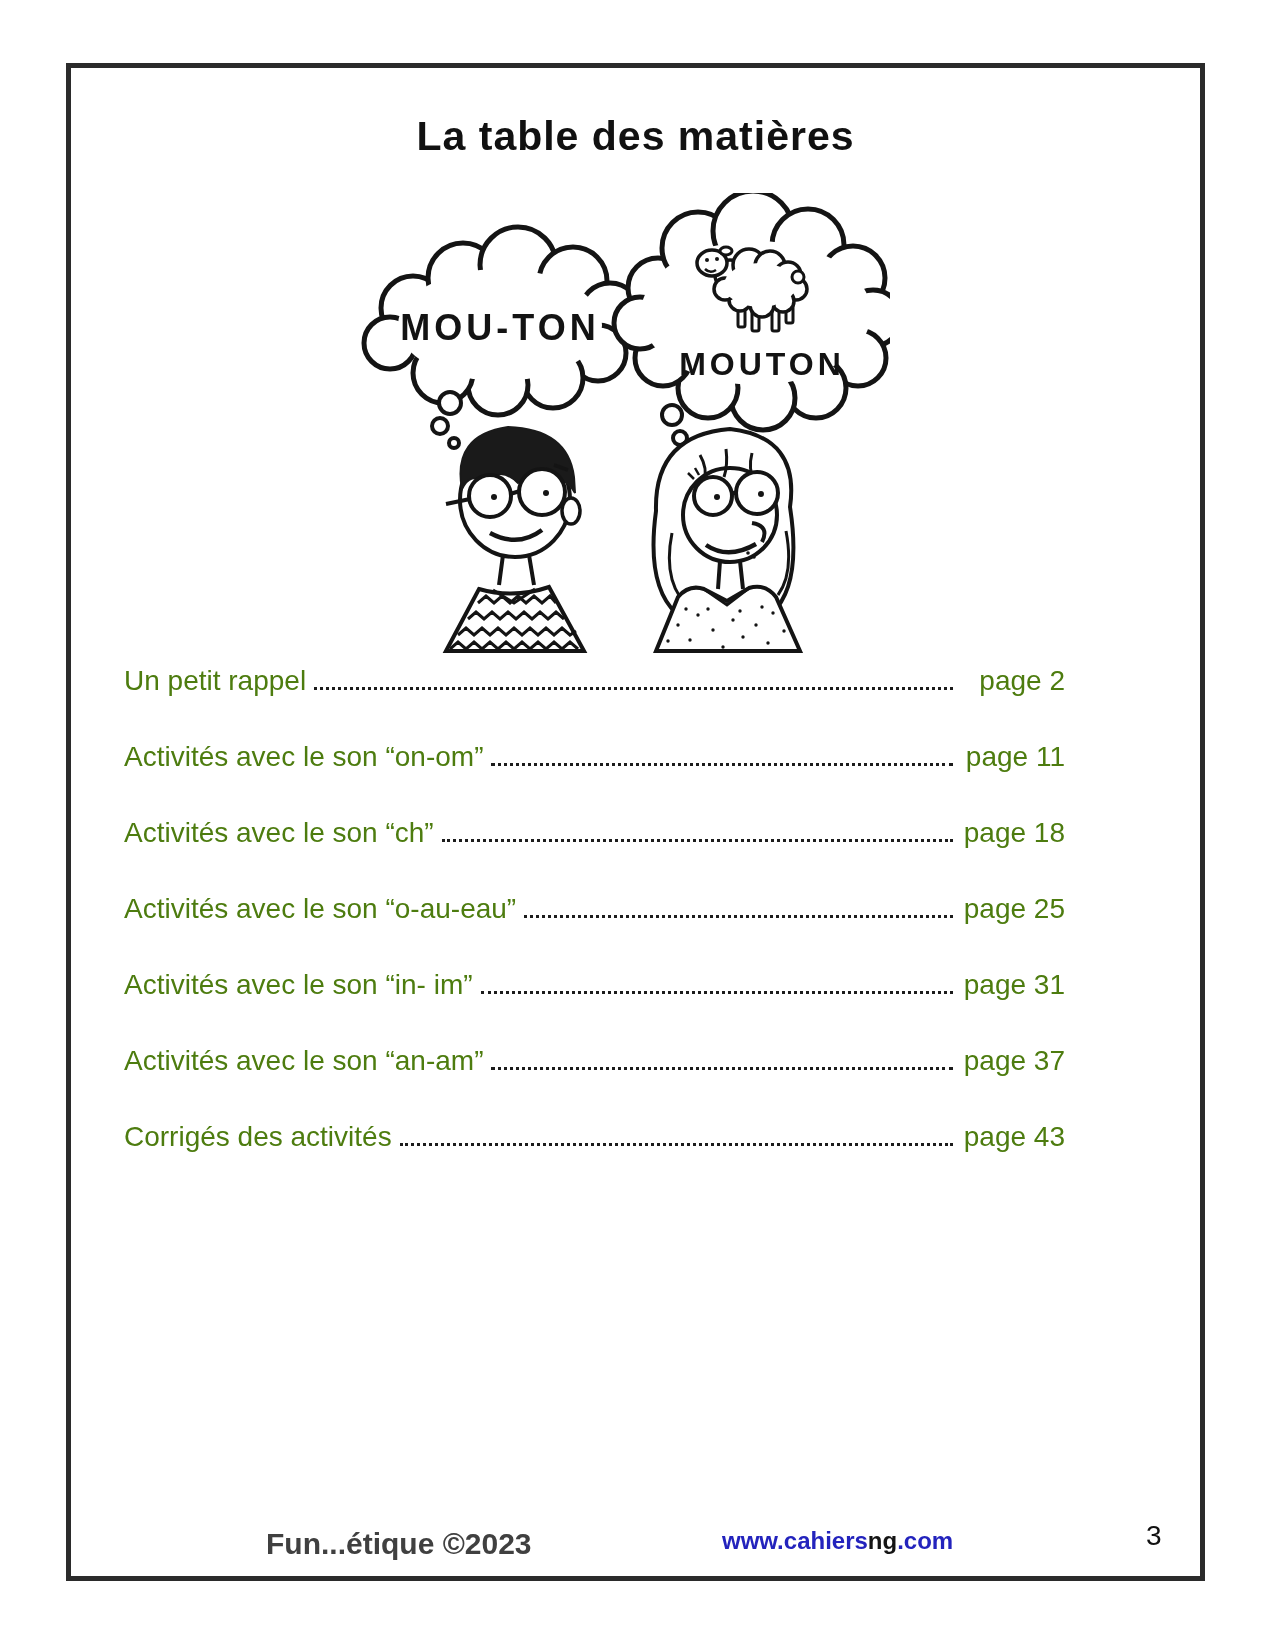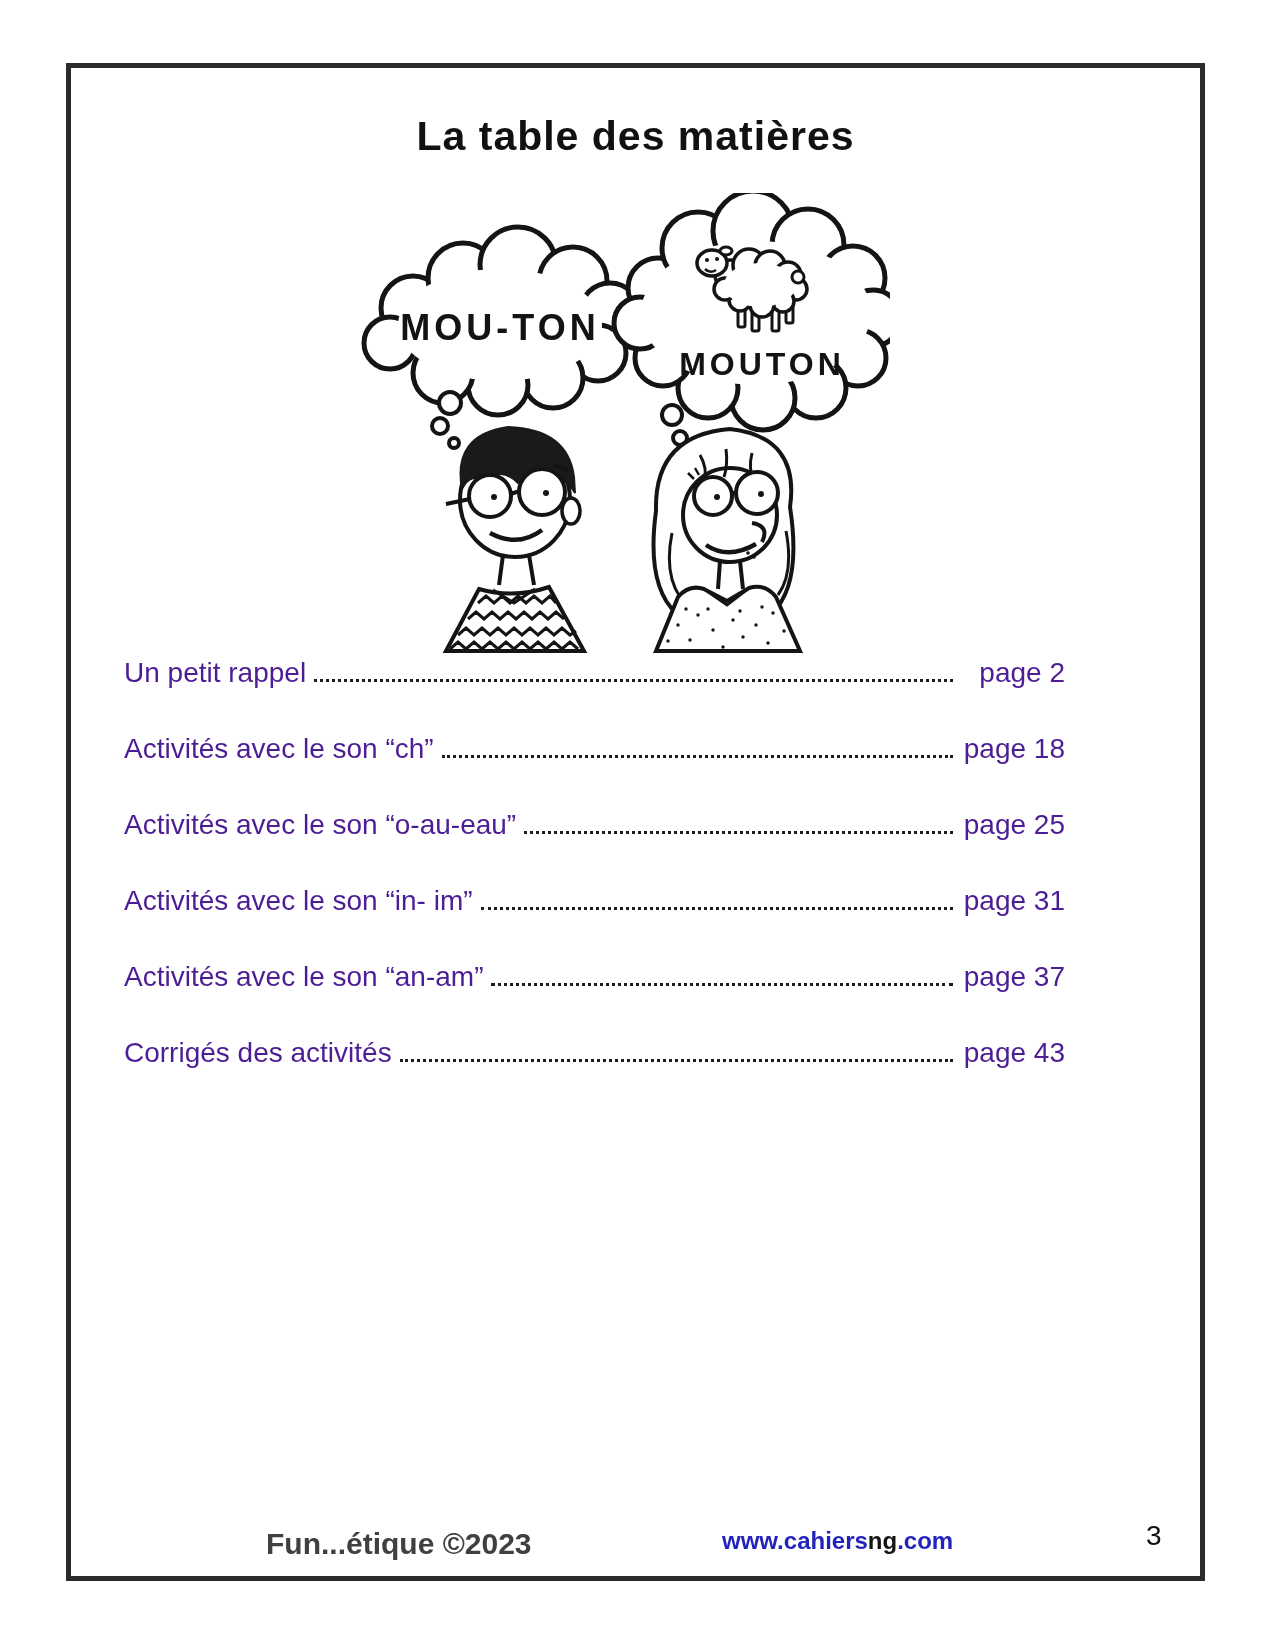--- a/index.html
+++ b/index.html
@@ -36,22 +36,23 @@
     position: absolute;
     left: 124px; top: 655px;
     width: 941px;
   }
   .toc-row {
     display: flex;
     align-items: flex-end;
     height: 34px;
     margin-bottom: 42px;
     font-size: 28px;
-    color: #4c1d95;
+    color: #4d7c0f;
     white-space: nowrap;
+    margin-top: 8px;
   }
   .toc-label { flex: 0 0 auto; }
   .toc-leader {
     flex: 1 1 auto;
     border-bottom: 3px dotted #1c1c1c;
     margin: 0 0 7px 8px;
     height: 0;
     min-width: 30px;
   }
   .toc-page { flex: 0 0 112px; text-align: right; }
@@ -234,20 +235,25 @@
   </g>
 </svg>
 
 <div class="toc">
   <div class="toc-row">
     <span class="toc-label">Un petit rappel</span>
     <span class="toc-leader"></span>
     <span class="toc-page">page 2</span>
   </div>
   <div class="toc-row">
+    <span class="toc-label">Activités avec le son “on-om”</span>
+    <span class="toc-leader"></span>
+    <span class="toc-page">page 11</span>
+  </div>
+  <div class="toc-row">
     <span class="toc-label">Activités avec le son “ch”</span>
     <span class="toc-leader"></span>
     <span class="toc-page">page 18</span>
   </div>
   <div class="toc-row">
     <span class="toc-label">Activités avec le son “o-au-eau”</span>
     <span class="toc-leader"></span>
     <span class="toc-page">page 25</span>
   </div>
   <div class="toc-row">

